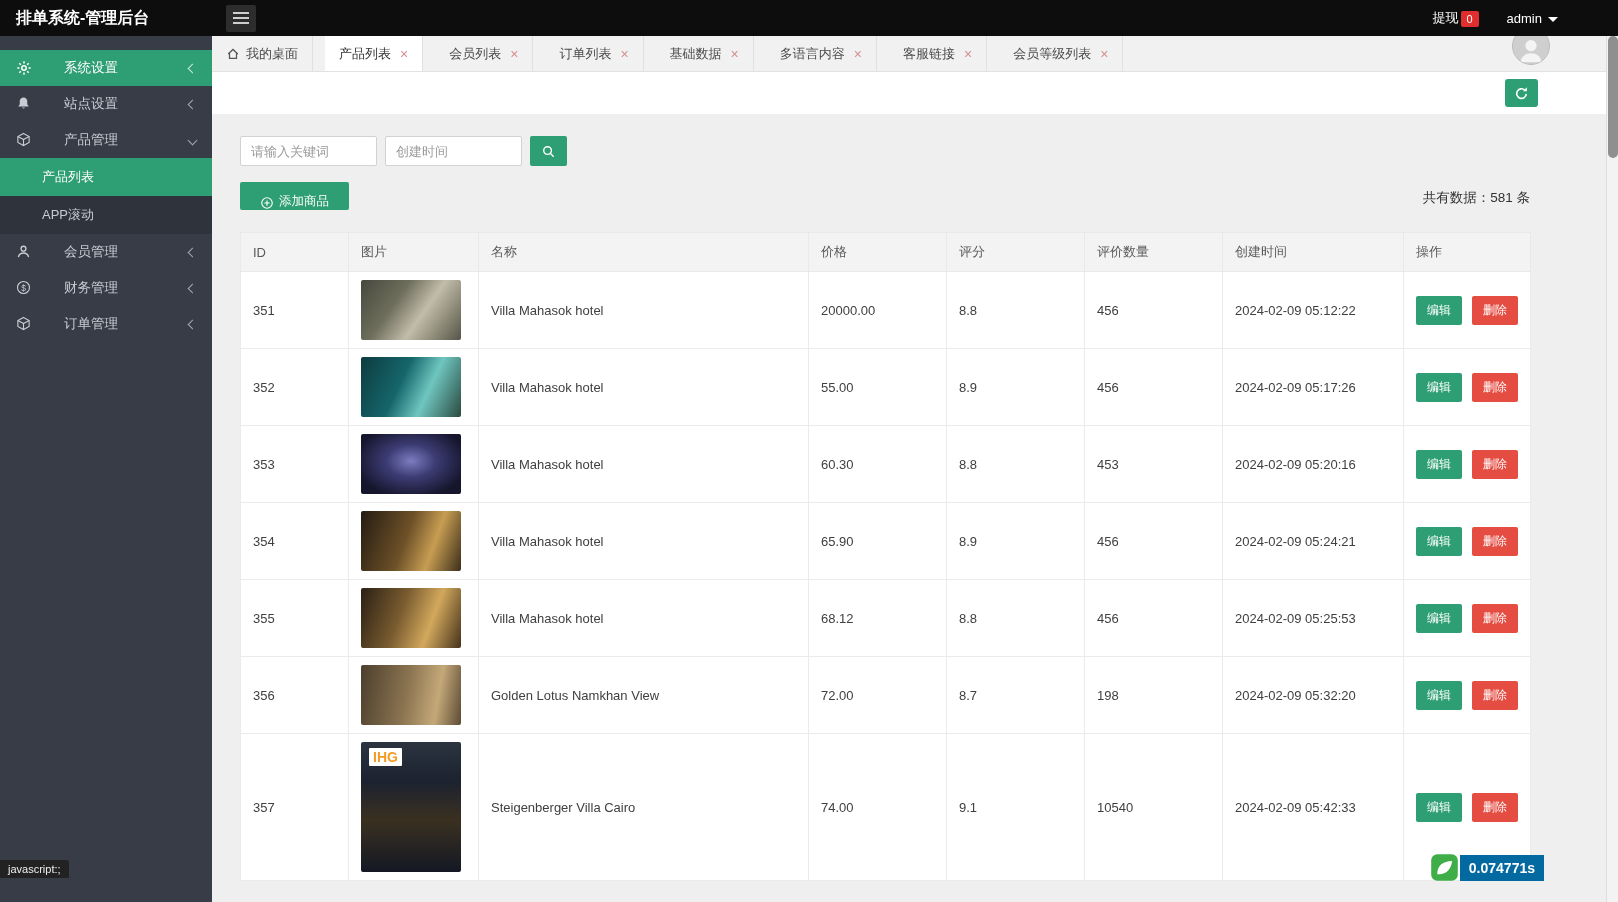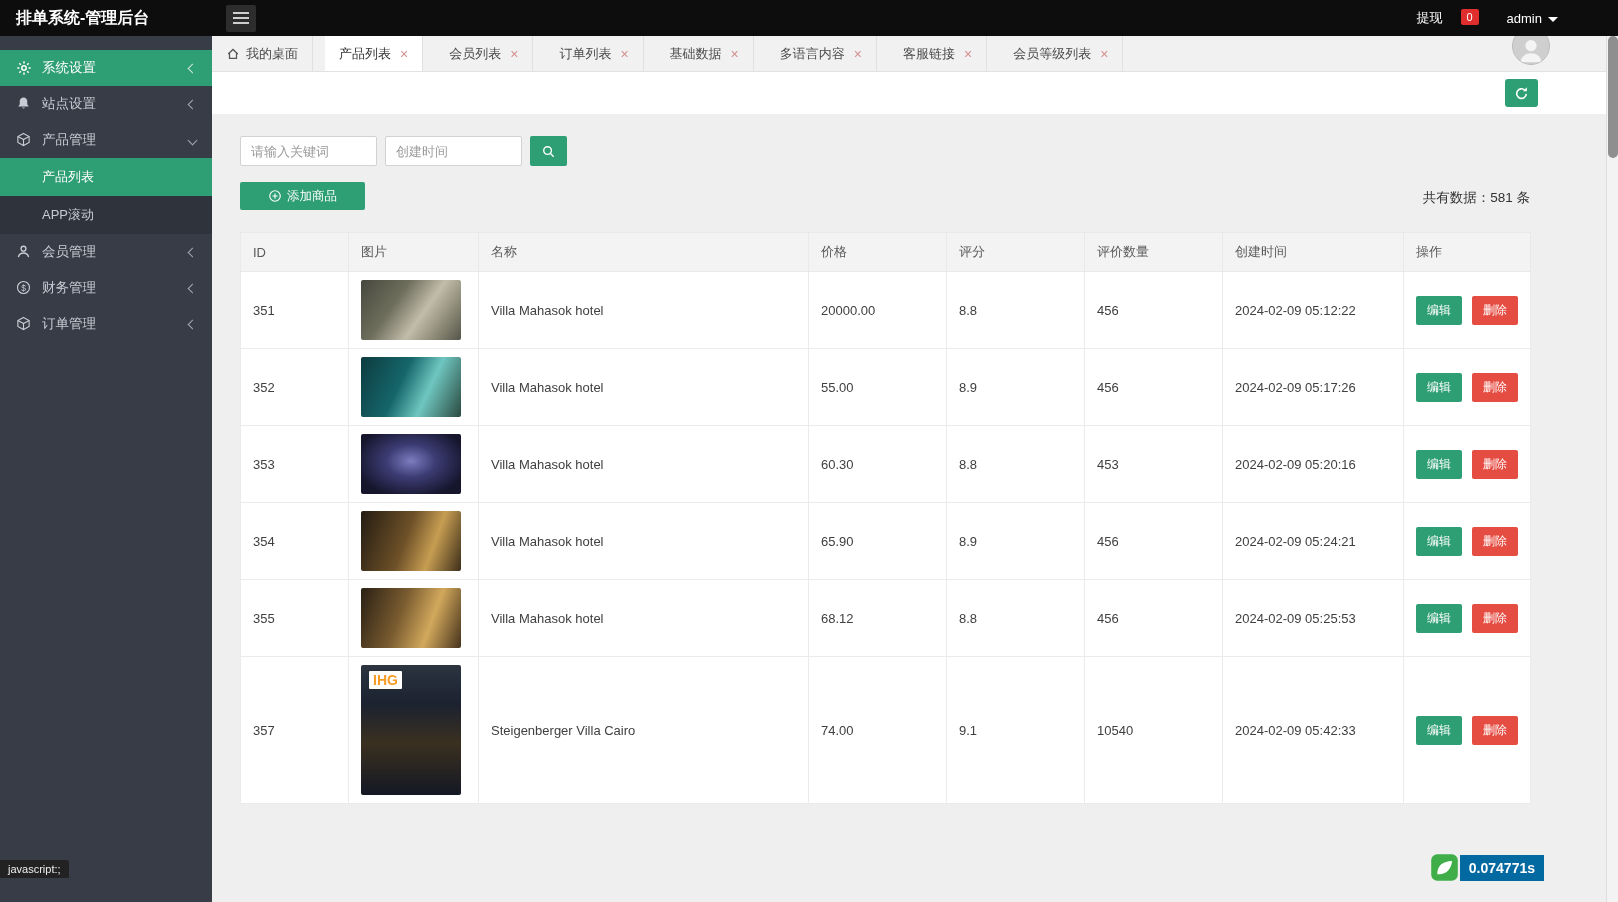--- a/index.html
+++ b/index.html
@@ -8,38 +8,38 @@
     font-family:"Liberation Sans","DejaVu Sans",sans-serif; }
 
   
   .topbar { position:absolute; top:0; left:0; width:1618px; height:36px; background:#0d0d0d;
     display:flex; align-items:center; color:#fff; z-index:50; }
   .topbar-title { width:212px; padding-left:16px; font-size:16px; font-weight:bold; white-space:nowrap; }
   .hamburger-btn { width:30px; height:27px; background:#2d2d2d; border-radius:2px; margin-left:14px;
     display:flex; flex-direction:column; justify-content:center; gap:3px; padding:0 7px; cursor:pointer; }
   .hamburger-btn i { display:block; height:2px; background:#cfcfcf; }
   .topbar-right { margin-left:auto; display:flex; align-items:center; gap:28px; padding-right:60px; font-size:13px; }
-  .withdraw { display:flex; align-items:flex-start; gap:18px; cursor:pointer; }
+  .withdraw { display:flex; align-items:flex-end; gap:2px; cursor:pointer; }
   .badge { background:#e02d2d; color:#fff; font-size:11px; min-width:18px; height:16px; line-height:16px;
     text-align:center; border-radius:2px; padding:0 3px; }
   .user { display:flex; align-items:center; gap:6px; cursor:pointer; }
   .caret-down { width:0; height:0; border-left:5px solid transparent; border-right:5px solid transparent;
     border-top:5px solid #fff; margin-top:2px; }
 
   
   .avatar { position:absolute; top:27px; right:68px; width:38px; height:38px; border-radius:50%;
     background:#cfcfcf; z-index:45; display:flex; align-items:flex-end; justify-content:center;
     overflow:hidden; border:1px solid #bdbdbd; }
 
   
   .sidebar { position:absolute; top:36px; left:0; width:212px; height:866px; background:var(--sidebar); z-index:40; padding-top:14px; }
   .side-item { height:36px; display:flex; align-items:center; color:#c8ccd4; font-size:13.5px;
     padding:0 16px; cursor:pointer; }
   .side-item .icon { width:17px; height:17px; margin-right:9px; flex:none; display:inline-flex; }
-  .side-item .lbl { flex:1; }
+  .side-item .lbl { flex:1;margin-left:22px; }
   .side-item.active { background:var(--accent); color:#fff; }
   .side-sub-item { height:38px; display:flex; align-items:center; padding-left:42px; font-size:13px;
     color:#c6cad2; background:var(--sidebar-sub); cursor:pointer; }
   .side-sub-item.active { background:var(--accent); color:#fff; }
   .chev { width:7px; height:7px; border-left:1.5px solid currentColor; border-bottom:1.5px solid currentColor;
     margin-left:auto; opacity:.75; }
   .chev.left { transform:rotate(45deg); }
   .chev.down { transform:rotate(-45deg); }
 
   
@@ -60,22 +60,22 @@
   .content { position:absolute; top:114px; left:212px; width:1406px; height:788px; background:#efefef;
     padding:22px 0 0 28px; overflow:hidden; }
   .inner { width:1290px; }
   .search-row { display:flex; gap:8px; align-items:center; }
   .inp { width:137px; height:30px; border:1px solid #d2d2d2; border-radius:2px; padding:0 10px;
     font-size:13px; color:#333; background:#fff; font-family:inherit; }
   .inp::placeholder { color:#9a9a9a; }
   .search-btn { width:37px; height:30px; background:var(--accent); border:none; border-radius:2px;
     cursor:pointer; display:flex; align-items:center; justify-content:center; }
   .action-row { margin-top:16px; display:flex; justify-content:space-between; align-items:flex-end; }
-  .add-btn { height:28px; padding:0 28px; background:var(--accent); color:#fff; border:none; border-radius:2px;
-    font-size:12.5px; display:inline-flex; align-items:center; gap:5px; cursor:pointer; font-family:inherit; }
+  .add-btn { height:28px; padding:0 20px; background:var(--accent); color:#fff; border:none; border-radius:2px;
+    font-size:12.5px; display:inline-flex; align-items:flex-end; gap:5px; cursor:pointer; font-family:inherit; }
   .total { font-size:13.5px; color:#333; padding-bottom:3px; }
 
   
   .grid { margin-top:22px; border-collapse:collapse; width:1290px; background:#fff; table-layout:fixed; }
   .grid th { background:#f3f3f3; font-weight:normal; color:#5a5a5a; text-align:left; padding:10px 12px;
     font-size:13px; border:1px solid #e9e9e9; }
   .grid td { padding:8px 12px; font-size:13px; color:#404040; border:1px solid #ecebeb; vertical-align:middle;
     overflow:hidden; }
   .thumb { position:relative; width:100px; height:60px; border-radius:2px; }
   .thumb.tall { height:130px; }
@@ -372,20 +372,32 @@
               <div class="thumb img-4"></div>
             </td>
             <td>Villa Mahasok hotel</td>
             <td>68.12</td>
             <td>8.8</td>
             <td>456</td>
             <td>2024-02-09 05:25:53</td>
             <td class="ops"><button class="btn edit">编辑</button><button class="btn del">删除</button></td>
           </tr>
           <tr>
+            <td>356</td>
+            <td>
+              <div class="thumb img-5"></div>
+            </td>
+            <td>Golden Lotus Namkhan View</td>
+            <td>72.00</td>
+            <td>8.7</td>
+            <td>198</td>
+            <td>2024-02-09 05:32:20</td>
+            <td class="ops"><button class="btn edit">编辑</button><button class="btn del">删除</button></td>
+          </tr>
+          <tr>
             <td>357</td>
             <td>
               <div class="thumb img-6 tall">
                 <span class="img-label">IHG</span>
               </div>
             </td>
             <td>Steigenberger Villa Cairo</td>
             <td>74.00</td>
             <td>9.1</td>
             <td>10540</td>

